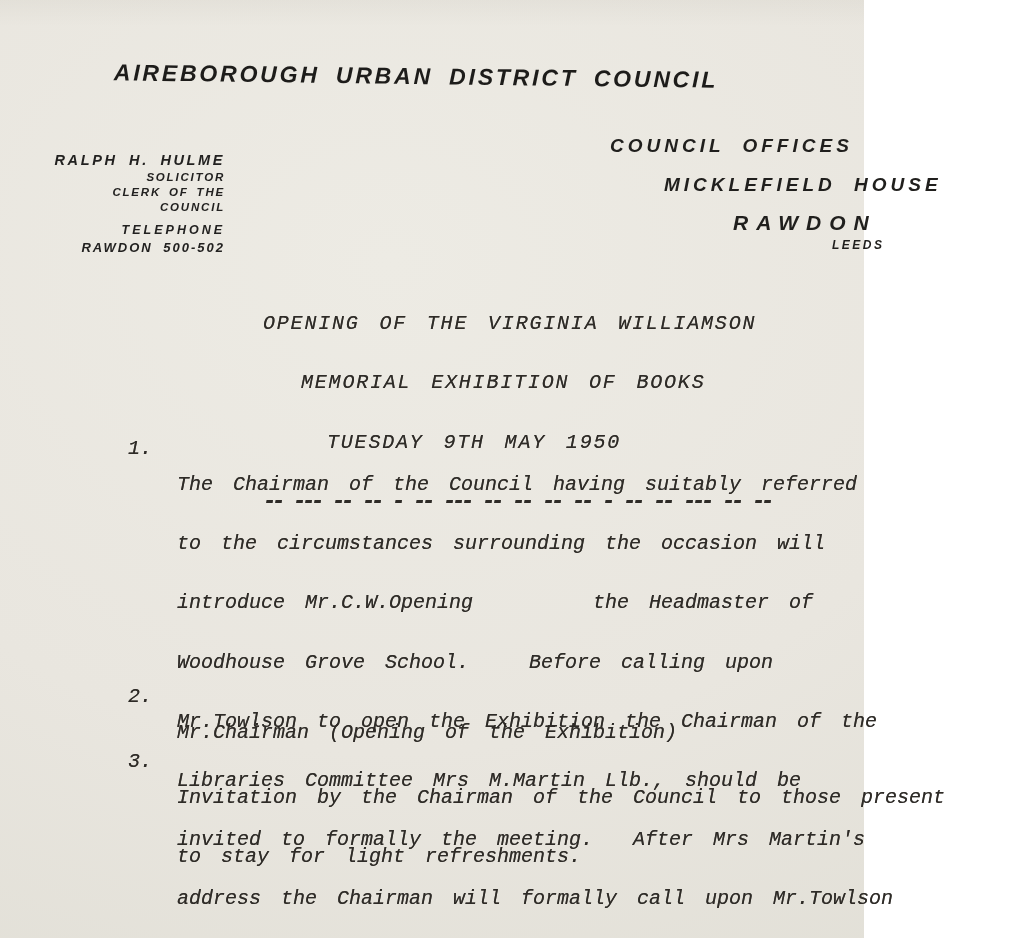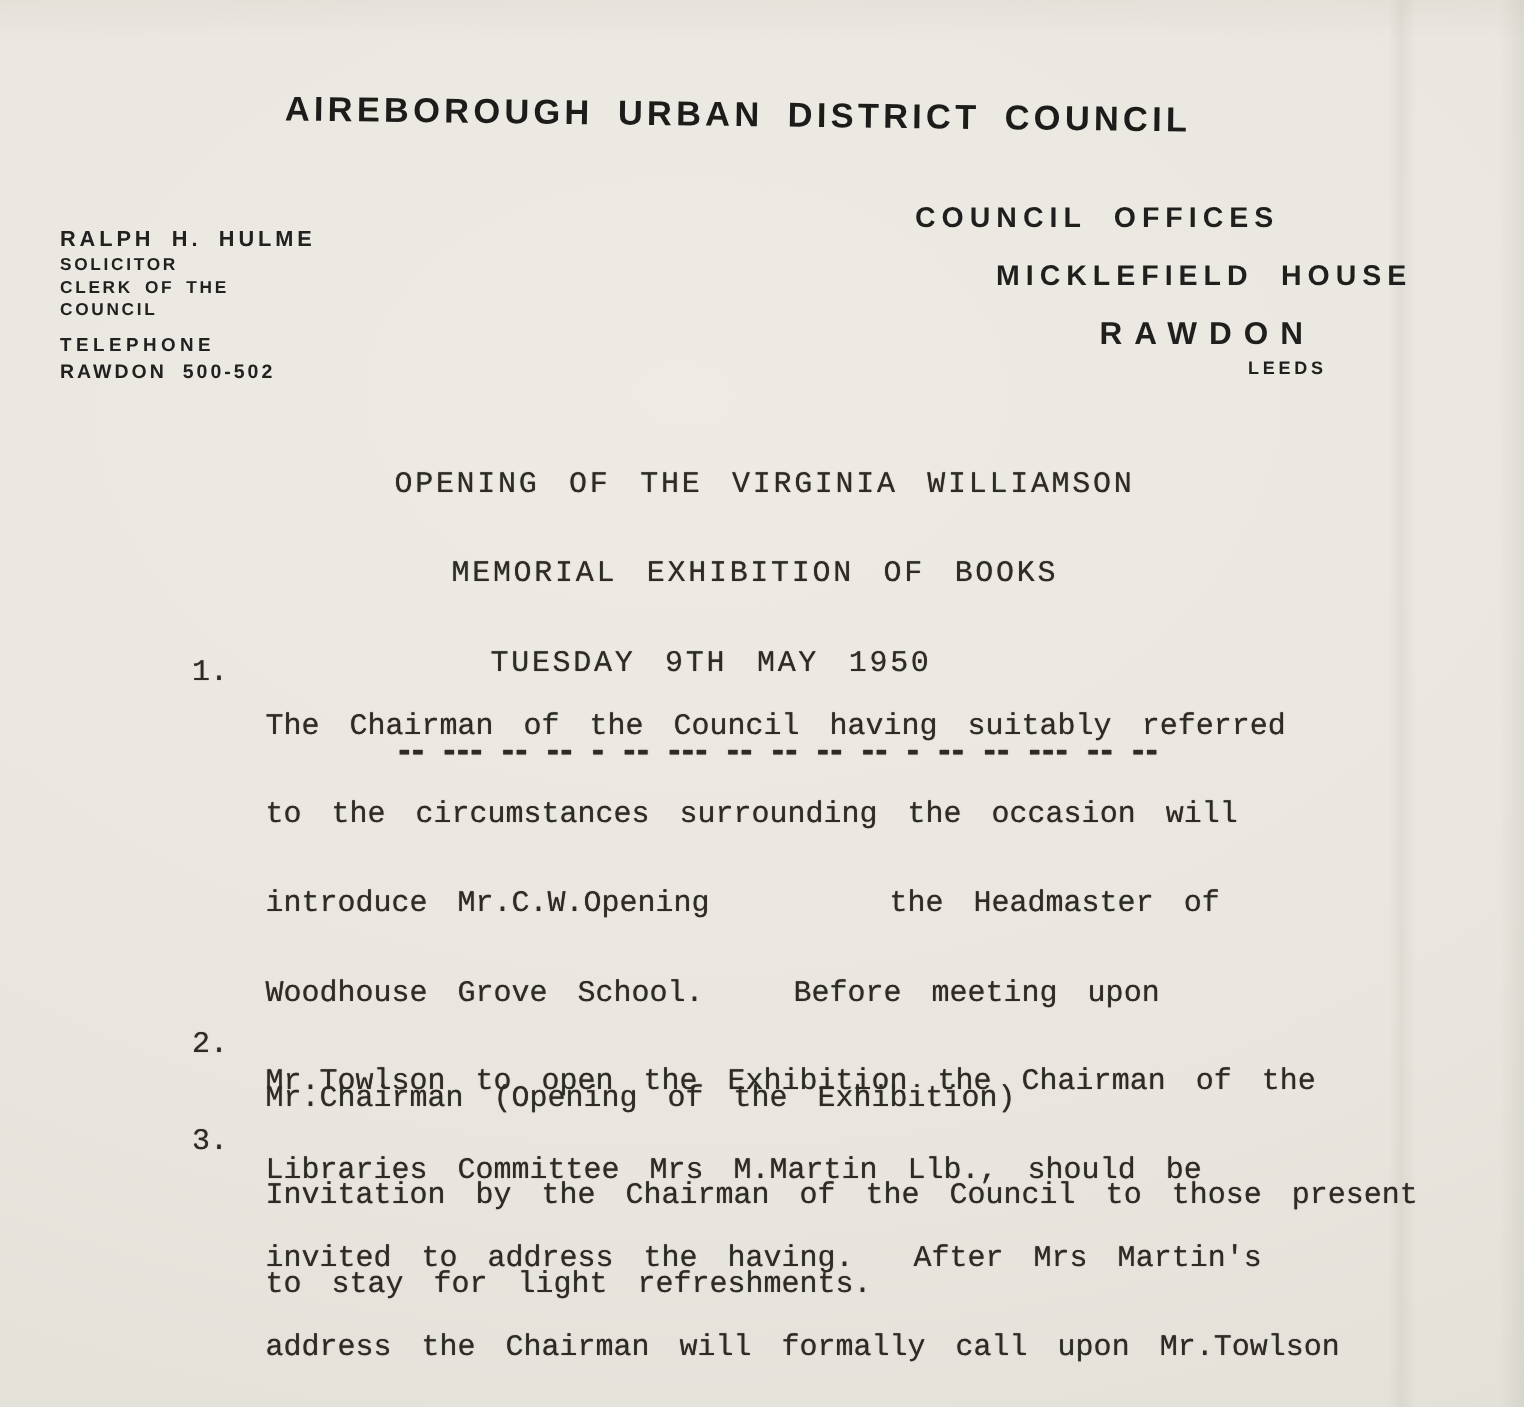--- a/index.html
+++ b/index.html
@@ -6,36 +6,37 @@
     --paper:#e9e6df;
     --ink_typed:#2e2b27;
     --ink_printed:#1d1c1a;
   }
   html,body{margin:0;padding:0;}
   body{
     width:1024px;height:938px;overflow:hidden;
     font-family:"Liberation Sans",sans-serif;
   }
   .page{
-    position:relative;width:1016px;height:938px;
+    position:relative;width:864px;height:938px;
     background:
       linear-gradient(to bottom, rgba(120,114,98,0.06), rgba(0,0,0,0) 26px),
       linear-gradient(to right, rgba(0,0,0,0) 926px, rgba(95,90,75,0.07) 934px, rgba(0,0,0,0) 944px),
       linear-gradient(to right, rgba(0,0,0,0) 1000px, rgba(95,90,75,0.10) 1018px, rgba(95,90,75,0.12) 1024px),
       radial-gradient(130% 95% at 45% 28%, #edebe4 0%, var(--paper) 55%, #e0ded5 100%);
+    font-style: italic;
   }
   
   .council{
     position:absolute;top:62px;left:0;right:32px;text-align:center;
     font-weight:700;font-size:23px;line-height:28px;
     letter-spacing:2.8px;word-spacing:7px;color:var(--ink_printed);
     transform:rotate(0.7deg);
   }
   .officer{
-    position:absolute;left:40px;top:150px;width:185px;text-align:left;
+    position:absolute;left:40px;top:150px;width:185px;text-align:right;
     color:#222120;font-weight:700;
   }
   .officer .o-name{font-size:14.5px;line-height:20px;letter-spacing:2.6px;word-spacing:5px;}
   .officer .o-sub{font-size:11.5px;line-height:15px;letter-spacing:1.8px;word-spacing:3px;}
   .officer .o-gap{height:7px;}
   .officer .o-tel{font-size:12.5px;line-height:17px;letter-spacing:3px;word-spacing:4px;}
   .officer .o-num{font-size:13px;line-height:17px;letter-spacing:2px;word-spacing:5px;}
   .addr{position:absolute;font-weight:700;color:#201f1d;white-space:pre;}
   .addr1{left:610px;top:135px;font-size:19px;letter-spacing:4px;word-spacing:9px;}
   .addr2{left:664px;top:174px;font-size:19px;letter-spacing:4px;word-spacing:9px;}
@@ -95,24 +96,24 @@
     <div class="title-line title-l3">TUESDAY 9TH MAY 1950</div>
     <div class="title-dashes">-- --- -- -- - -- --- -- -- -- -- - -- -- --- -- --</div>
   </div>
 
   <div class="agenda-item item-1 typed">
     <div class="item-num">1.</div>
     <div class="item-lines">
       <div class="line">The Chairman of the Council having suitably referred</div>
       <div class="line">to the circumstances surrounding the occasion will</div>
       <div class="line">introduce Mr.C.W.Opening      the Headmaster of</div>
-      <div class="line">Woodhouse Grove School.   Before meeting upon</div>
+      <div class="line">Woodhouse Grove School.   Before calling upon</div>
       <div class="line">Mr.Towlson to open the Exhibition the Chairman of the</div>
       <div class="line">Libraries Committee Mrs M.Martin Llb., should be</div>
-      <div class="line">invited to address the having.  After Mrs Martin's</div>
+      <div class="line">invited to formally the meeting.  After Mrs Martin's</div>
       <div class="line">address the Chairman will formally call upon Mr.Towlson</div>
       
     </div>
   </div>
 
   <div class="agenda-item item-2 typed">
     <div class="item-num">2.</div>
     <div class="item-lines">
       <div class="line">Mr.Chairman (Opening of the Exhibition)</div>
     </div>

